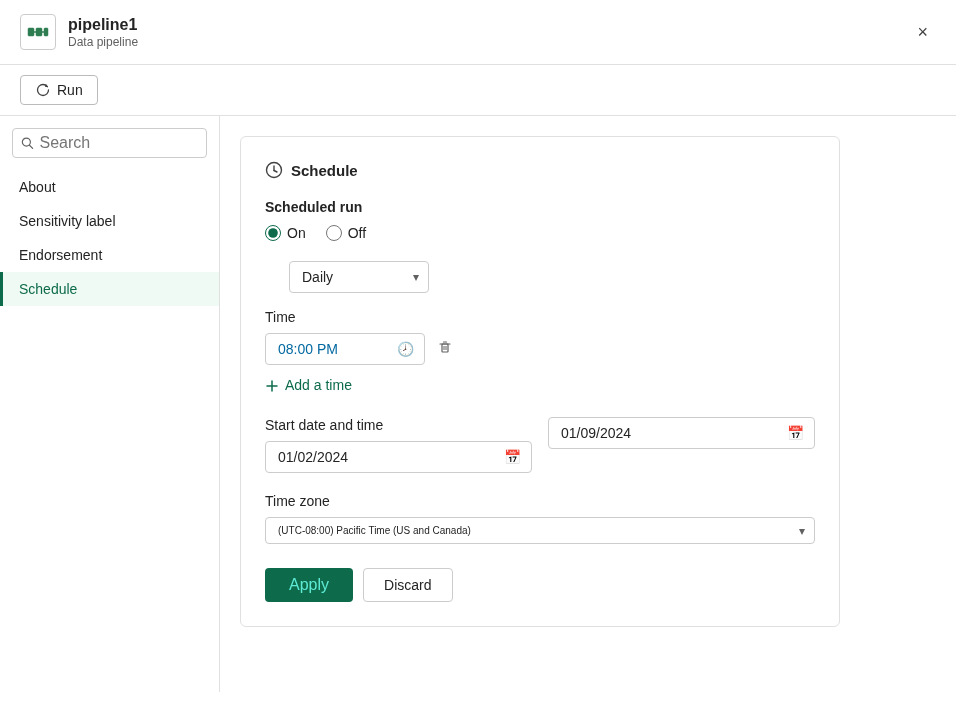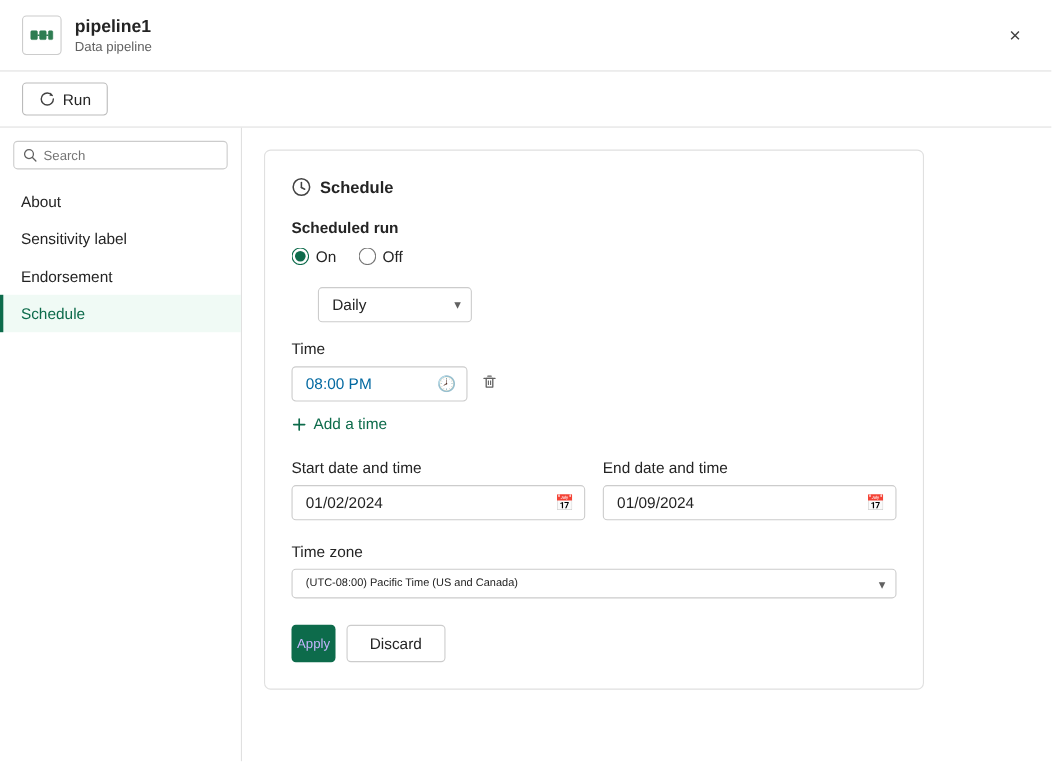--- a/index.html
+++ b/index.html
@@ -99,21 +99,21 @@
       align-items: center;
       border: 1px solid #ccc;
       border-radius: 4px;
       padding: 5px 8px;
       gap: 6px;
       background: #fff;
     }
     .search-box input {
       border: none;
       outline: none;
-      font-size: 12px;
+      font-size: 16px;
       color: #616161;
       width: 100%;
       background: transparent;
     }
     .nav-item {
       padding: 9px 16px;
       cursor: pointer;
       color: #242424;
       border-left: 3px solid transparent;
       font-size: 14px;
@@ -302,25 +302,25 @@
       cursor: pointer;
       outline: none;
     }
 
     .action-buttons {
       display: flex;
       gap: 10px;
     }
     .apply-btn {
       background: #0d6b4b;
-      color: #c4b5fd;
+      color: #5eead4;
       border: none;
       border-radius: 4px;
-      padding: 8px 5px;
-      font-size: 12px;
+      padding: 8px 24px;
+      font-size: 16px;
       font-weight: 500;
       cursor: pointer;
     }
     .discard-btn {
       background: #fff;
       color: #242424;
       border: 1px solid #ccc;
       border-radius: 4px;
       padding: 8px 20px;
       font-size: 14px;
@@ -455,21 +455,20 @@
       
       <div class="date-row">
         <div class="date-field">
           <div class="field-label">Start date and time</div>
           <div class="date-input-wrapper">
             <input class="date-input" type="text" value="01/02/2024" style="">
             <span class="calendar-icon">📅</span>
           </div>
         </div>
         <div class="date-field">
-          <div class="field-label">End date and time</div>
           <div class="date-input-wrapper">
             <input class="date-input" type="text" value="01/09/2024" style="">
             <span class="calendar-icon">📅</span>
           </div>
         </div>
       </div>
 
       
       <div class="field-label">Time zone</div>
       <div class="timezone-wrapper">

